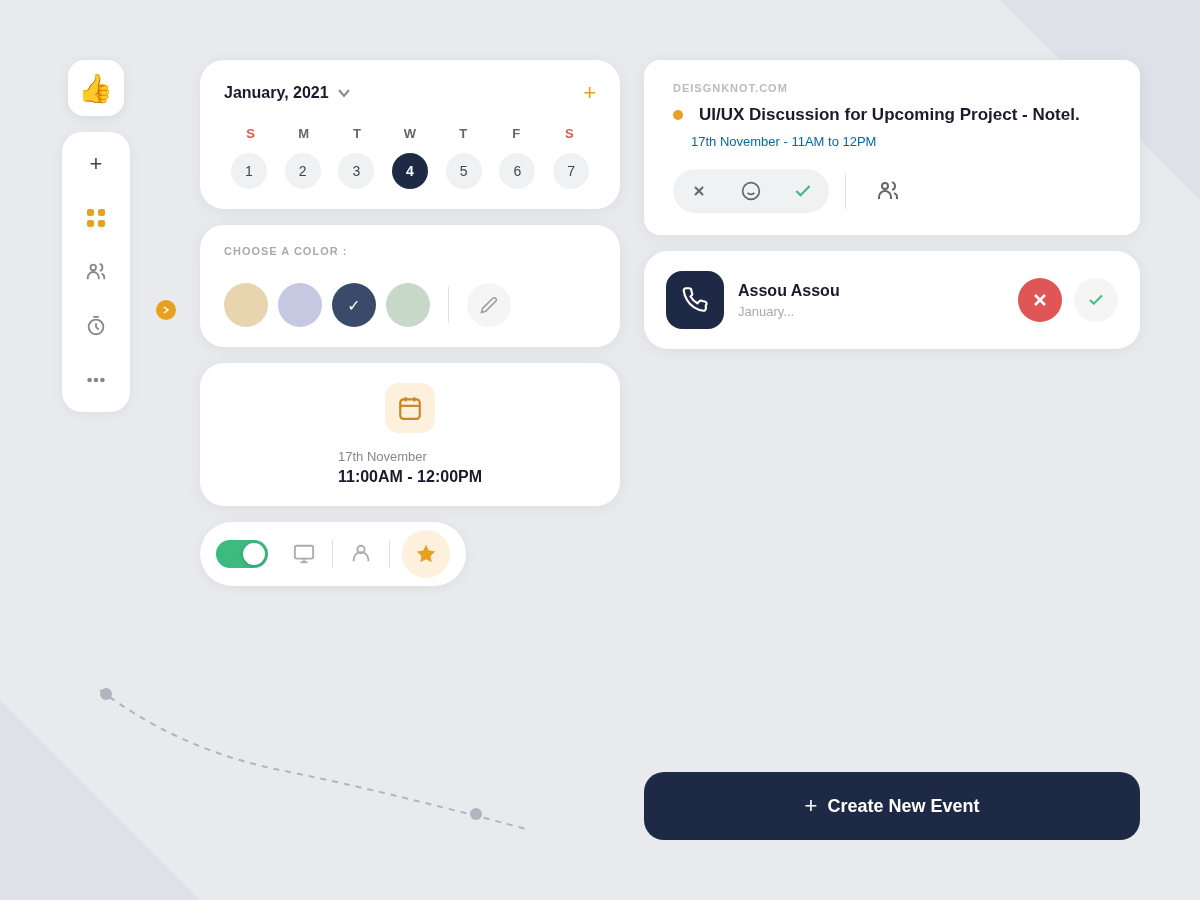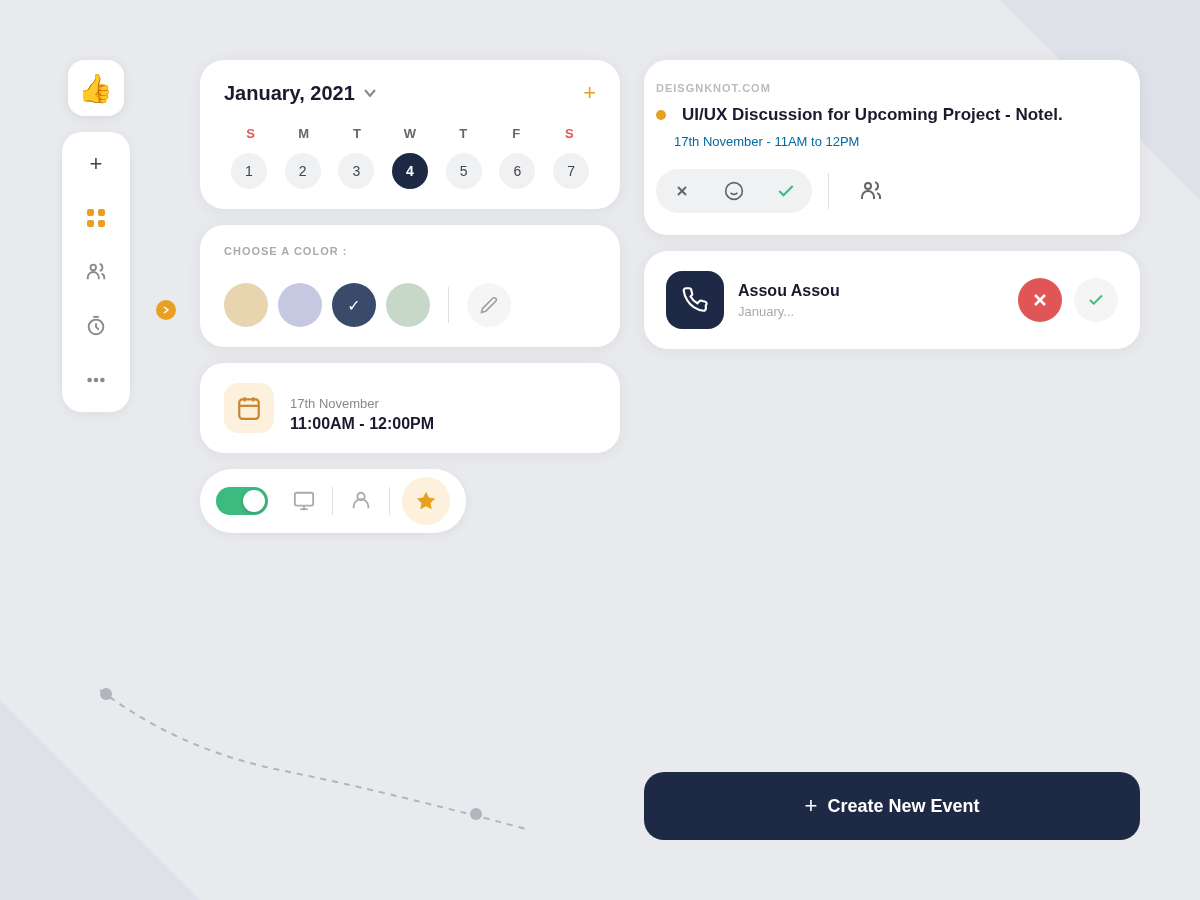--- a/index.html
+++ b/index.html
@@ -131,21 +131,21 @@
       display: flex;
       align-items: center;
       justify-content: space-between;
       margin-bottom: 16px;
     }
 
     .calendar-month {
       display: flex;
       align-items: center;
       gap: 8px;
-      font-size: 20px;
+      font-size: 16px;
       font-weight: 700;
       color: #1a1a2e;
       text-align: right;
     }
 
     .calendar-month svg {
       color: #888;
     }
 
     .calendar-add {
@@ -246,22 +246,23 @@
       align-items: center;
       justify-content: center;
       cursor: pointer;
       color: #999;
       font-size: 18px;
     }
 
     
     .time-card {
       display: flex;
-      align-items: flex-end;
+      align-items: center;
       gap: 16px;
+      flex-direction: column;
     }
 
     .time-icon-box {
       width: 50px;
       height: 50px;
       background: #fdf0dc;
       border-radius: 14px;
       display: flex;
       align-items: center;
       justify-content: center;
@@ -340,22 +341,22 @@
     .right-panel {
       display: flex;
       flex-direction: column;
       gap: 16px;
       flex: 1;
     }
 
     
     .event-card {
       background: white;
-      border-radius: 23px;
-      padding: 22px 12px;
+      border-radius: 16px;
+      padding: 22px 29px;
       box-shadow: 0 2px 16px rgba(0,0,0,0.06);
     }
 
     .event-source {
       font-size: 11px;
       font-weight: 600;
       color: #bbb;
       letter-spacing: 1px;
       margin-bottom: 10px;
     }

